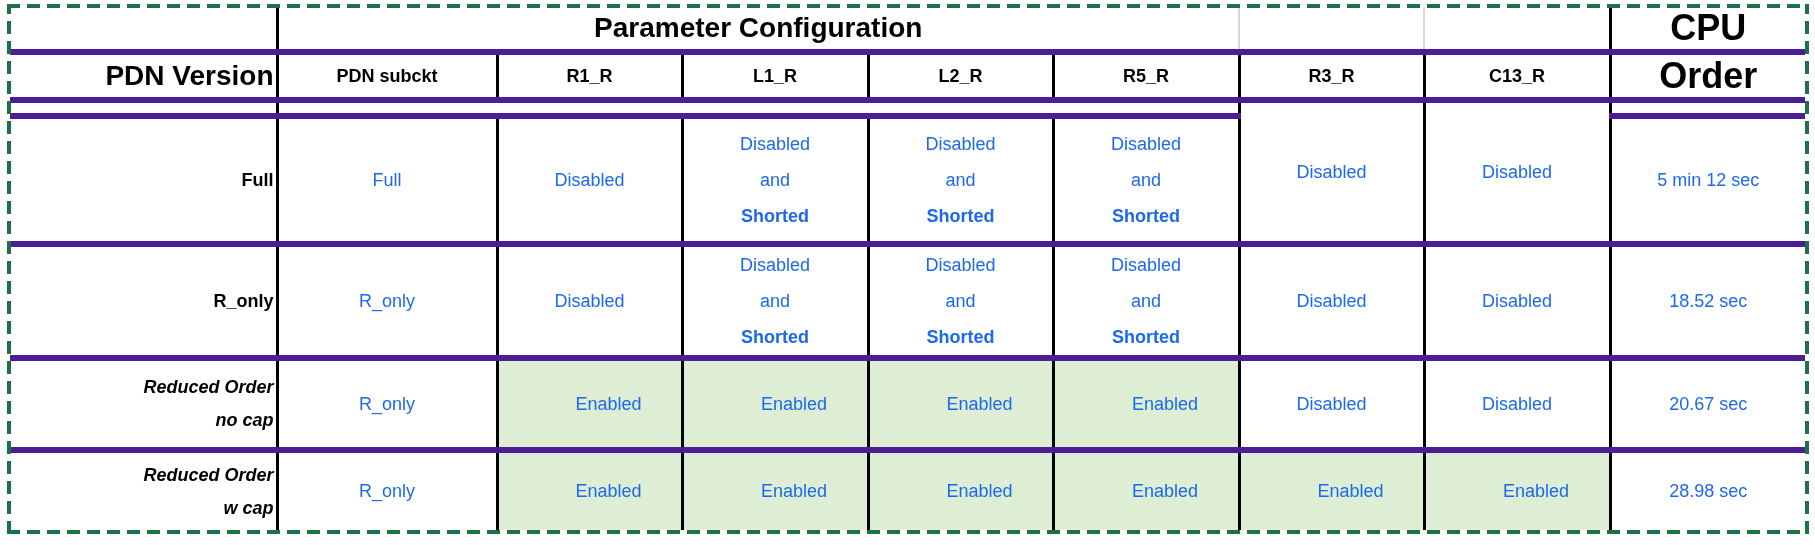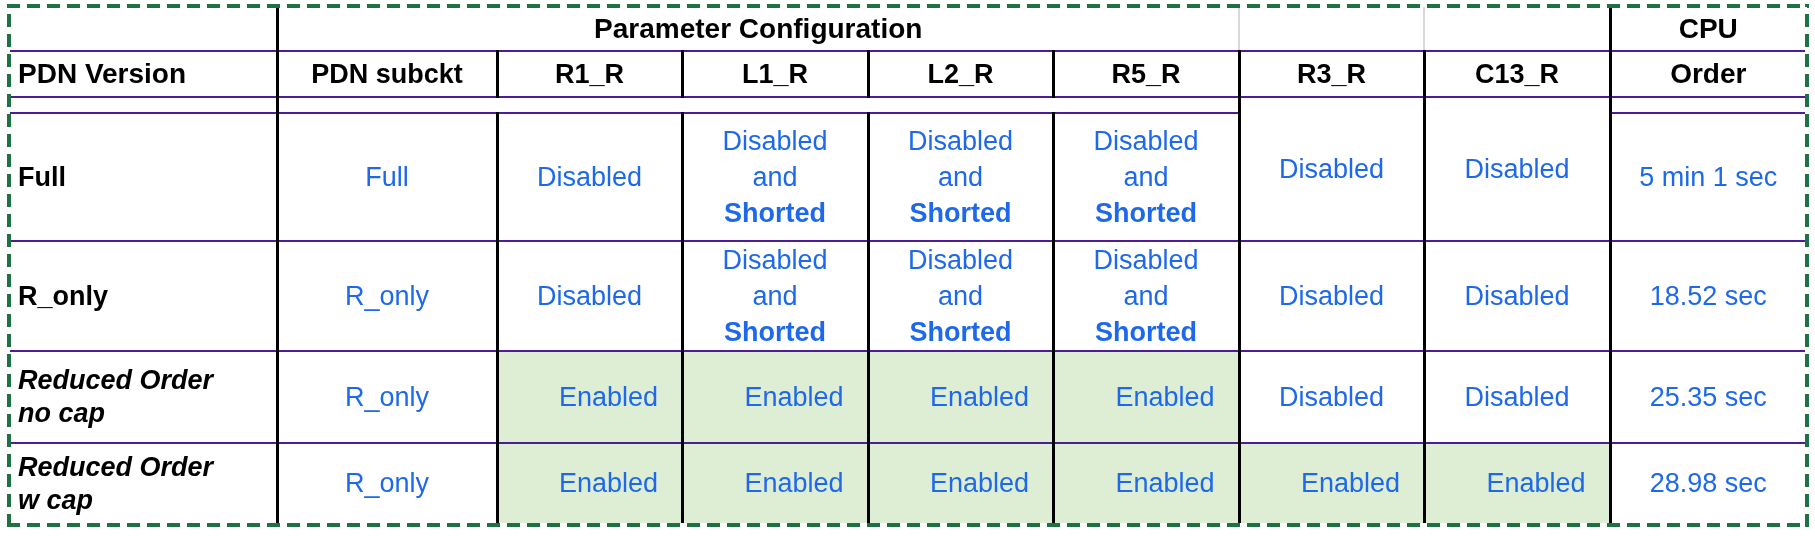--- a/index.html
+++ b/index.html
@@ -13,42 +13,42 @@
                  background: repeating-linear-gradient(90deg, #1E7145 0 13px, transparent 13px 20px); }
   .edge-bottom { left: -3px; right: -4px; bottom: -4px; height: 4px;
                  background: repeating-linear-gradient(90deg, #1E7145 0 13px, transparent 13px 20px); }
   .edge-left   { top: -3px; bottom: -4px; left: -3px;   width: 4px;
                  background: repeating-linear-gradient(0deg, #1E7145 0 13px, transparent 13px 20px); }
   .edge-right  { top: -3px; bottom: -4px; right: -4px;  width: 4px;
                  background: repeating-linear-gradient(0deg, #1E7145 0 13px, transparent 13px 20px); }
 
   table.pdn { border-collapse: collapse; table-layout: fixed; width: 1795px; background: #fff; }
   td { padding: 0 2px; text-align: center; vertical-align: middle;
-       font-size: 27px; color: #000; overflow: hidden; }
+       font-size: 18px; color: #000; overflow: hidden; }
 
   
   .br  { border-right: 3px solid #000; }
   .brg { border-right: 2px solid #d9d9d9; }
-  .bb  { border-bottom: 2px solid #4c1d95; }
+  .bb  { border-bottom: 6px solid #4c1d95; }
 
   
   .h-top  { height: 44px; }
   .h-head { height: 46px; }
   .h-thin { height: 16px; }
   .h-full { height: 128px; }
   .h-ronly{ height: 110px; }
   .h-nc   { height: 92px; }
   .h-wc   { height: 80px; }
 
   .bold { font-weight: bold; }
   .blue { color: #1E69EB; }
   .g    { background: #DDEED5; padding-left: 40px; }
-  .lab  { font-weight: bold; text-align: left; padding-left: 8px; }
+  .lab  { font-weight: bold; text-align: right; padding-left: 8px; }
   .title{ font-weight: bold; font-size: 28px; }
-  .cpu  { font-weight: bold; font-size: 28px; }
+  .cpu  { font-weight: bold; font-size: 36px; }
   .line { line-height: 36px; }
   .lline{ line-height: 33px; font-style: italic; }
 </style>
 </head>
 <body>
 
 <div class="stage">
   <div class="frame">
     <div class="edge edge-top"></div>
     <div class="edge edge-bottom"></div>
@@ -109,21 +109,21 @@
         <td class="br bb blue">
           <div class="line">Disabled</div>
           <div class="line">and</div>
           <div class="line bold">Shorted</div>
         </td>
         <td class="br bb blue">
           <div class="line">Disabled</div>
           <div class="line">and</div>
           <div class="line bold">Shorted</div>
         </td>
-        <td class="bb blue">5 min 1 sec</td>
+        <td class="bb blue">5 min 12 sec</td>
       </tr>
 
       <tr class="h-ronly">
         <td class="br bb lab">R_only</td>
         <td class="br bb blue">R_only</td>
         <td class="br bb blue">Disabled</td>
         <td class="br bb blue">
           <div class="line">Disabled</div>
           <div class="line">and</div>
           <div class="line bold">Shorted</div>
@@ -148,21 +148,21 @@
           <div class="lline">Reduced Order</div>
           <div class="lline">no cap</div>
         </td>
         <td class="br bb blue">R_only</td>
         <td class="br bb blue g">Enabled</td>
         <td class="br bb blue g">Enabled</td>
         <td class="br bb blue g">Enabled</td>
         <td class="br bb blue g">Enabled</td>
         <td class="br bb blue">Disabled</td>
         <td class="br bb blue">Disabled</td>
-        <td class="bb blue">25.35 sec</td>
+        <td class="bb blue">20.67 sec</td>
       </tr>
 
       <tr class="h-wc">
         <td class="br lab">
           <div class="lline">Reduced Order</div>
           <div class="lline">w cap</div>
         </td>
         <td class="br blue">R_only</td>
         <td class="br blue g">Enabled</td>
         <td class="br blue g">Enabled</td>

